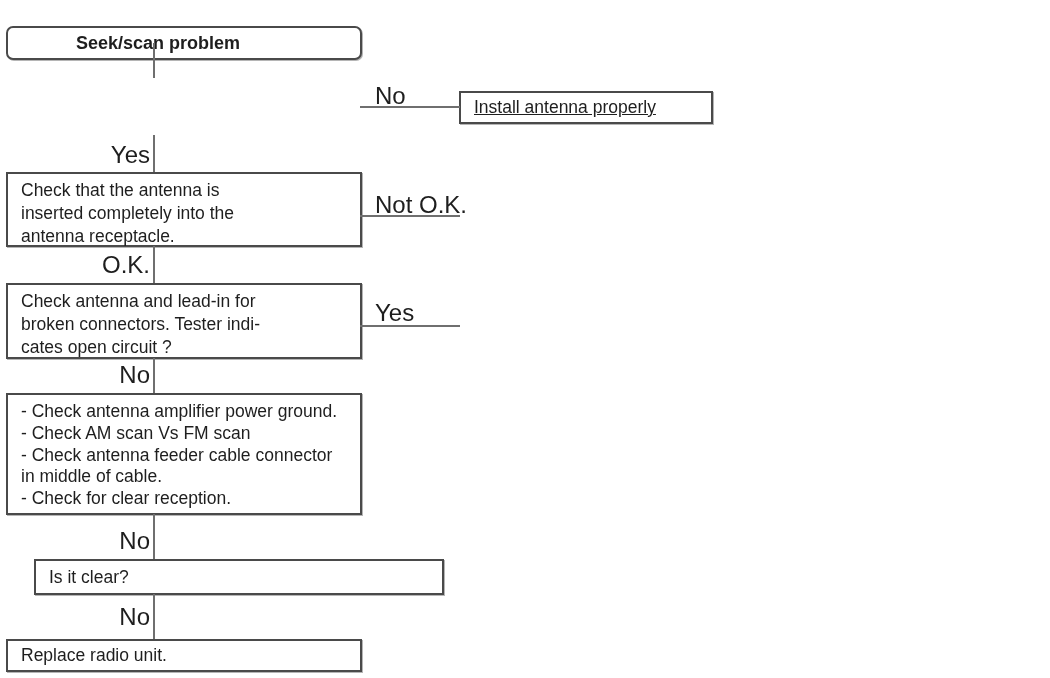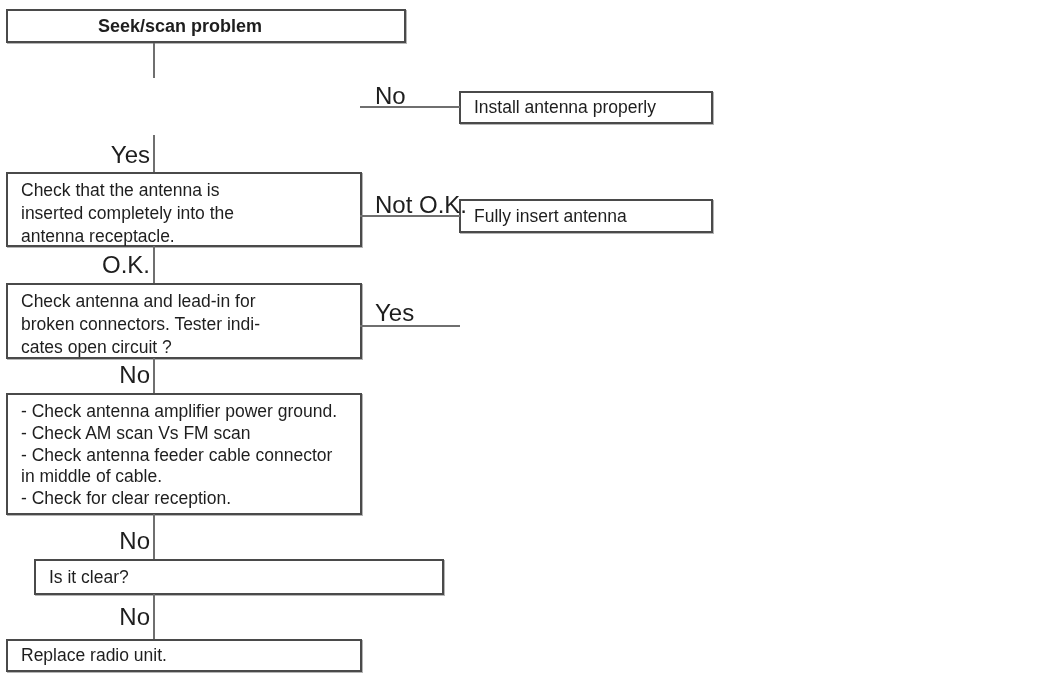--- a/index.html
+++ b/index.html
@@ -37,28 +37,28 @@
   .hline{position:absolute;height:2px;background:var(--connector);}
   .lbl{
     position:absolute;
     font-size:24px;line-height:18px;
     color:var(--text);
     white-space:nowrap;
   }
   .lbl-down{width:120px;left:30px;text-align:right;}
   .lbl-right{left:375px;}
   
-  #box-start{left:6px;top:9px;width:400px;height:34px;}
+  #box-start{left:6px;top:26px;width:356px;height:34px;border-radius:7px;}
   #box-q1{left:6px;top:78px;width:356px;height:58px;}
   #box-q2{left:6px;top:172px;width:356px;height:75px;}
   #box-q3{left:6px;top:283px;width:356px;height:76px;}
   #box-checklist{left:6px;top:393px;width:356px;height:122px;line-height:21.8px;padding-top:6px;}
   #box-q4{left:20px;top:559px;width:410px;height:36px;margin-left:14px;}
   #box-end{left:6px;top:639px;width:356px;height:33px;}
-  #box-a1{left:459px;top:91px;width:254px;height:33px;}
+  #box-a1{left:459px;top:91px;width:254px;height:33px;text-decoration:underline;}
   #box-a2{left:459px;top:199px;width:254px;height:34px;}
   #box-a3{left:459px;top:309px;width:254px;height:32px;}
   #vl1{left:153px;top:43px;height:35px;}
   #vl2{left:153px;top:135px;height:37px;}
   #vl3{left:153px;top:246px;height:37px;}
   #vl4{left:153px;top:358px;height:35px;}
   #vl5{left:153px;top:514px;height:45px;}
   #vl6{left:153px;top:594px;height:45px;}
   #hl1{left:360px;top:106px;width:100px;}
   #hl2{left:360px;top:215px;width:100px;}
@@ -93,21 +93,20 @@
   <div id="box-q3" class="box pad">Check antenna and lead-in for
 broken connectors. Tester indi-
 cates open circuit ?</div>
 
   <div id="box-q4" class="box vcenter">Is it clear?</div>
 
   <div id="box-end" class="box vcenter">Replace radio unit.</div>
 
   <div id="box-a1" class="box vcenter">Install antenna properly</div>
 
-  <div id="box-a2" class="box vcenter">Fully insert antenna</div>
 
 
   <div id="vl1" class="vline"></div>
   <div id="vl2" class="vline"></div>
   <div id="vl3" class="vline"></div>
   <div id="vl4" class="vline"></div>
   <div id="vl5" class="vline"></div>
   <div id="vl6" class="vline"></div>
 
   <div id="hl1" class="hline"></div>

